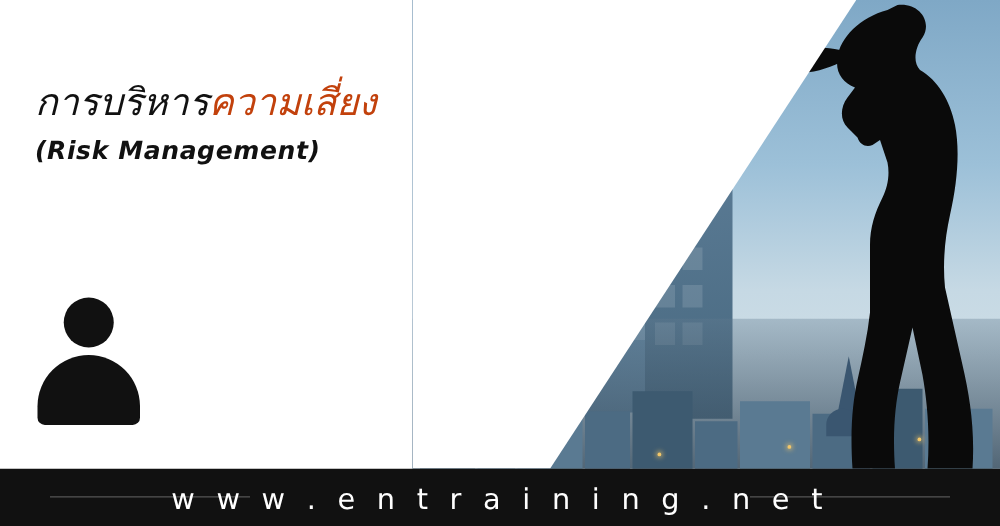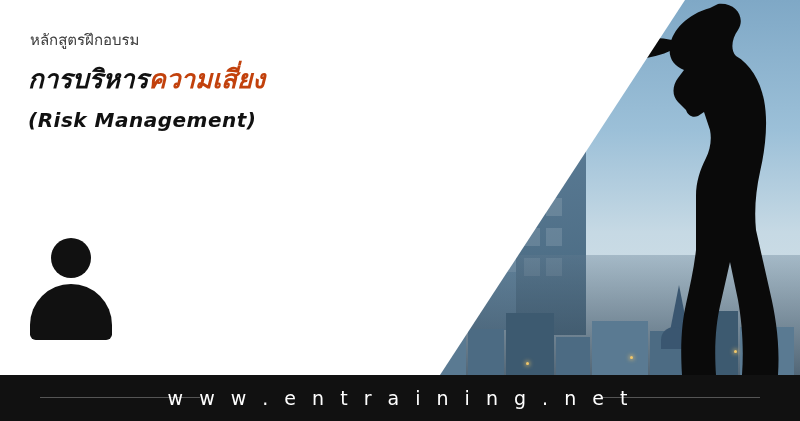--- a/index.html
+++ b/index.html
@@ -146,22 +146,22 @@
     left: 30px;
     top: 28px;
     font-size: 15px;
     color: #3b3b3b;
     font-family: "DejaVu Sans", "Liberation Sans", sans-serif;
   }
   .title-th {
     position: absolute;
     left: 28px;
     top: 58px;
-    font-size: 26px;
-    font-weight: bold;
+    font-size: 30px;
+    font-weight: normal;
     font-style: italic;
     letter-spacing: 0px;
     white-space: nowrap;
   }
   .title-th .seg-a { color: #111111; }
   .title-th .seg-b { color: #c2410c; }
   .title-en {
     position: absolute;
     left: 28px;
     top: 108px;
@@ -230,21 +230,21 @@
     height: 46px;
     background: #111111;
   }
   .footer-url {
     position: absolute;
     left: 0;
     right: 0;
     top: 12px;
     text-align: center;
     color: #ffffff;
-    font-size: 19px;
+    font-size: 23px;
     letter-spacing: 5px;
   }
   .footer-line-l, .footer-line-r {
     position: absolute;
     top: 22px;
     height: 1px;
     background: #555555;
   }
   .footer-line-l { left: 40px; width: 160px; }
   .footer-line-r { right: 40px; width: 160px; }
@@ -377,21 +377,20 @@
           C62 48 62 56 70 58
           C84 60 100 56 112 50
           Z"></path>
       </svg>
     </div>
 
     <div class="wedge"></div>
   </div>
 
   <div class="left-panel">
-    <div class="kicker">หลักสูตรฝึกอบรม</div>
 
     <div class="title-th">
       <span class="seg-a">การบริหาร</span><span class="seg-b">ความเสี่ยง</span>
     </div>
 
     <div class="title-en">(Risk Management)</div>
 
     <div class="avatar">
       <div class="head"></div>
       <div class="body"></div>

